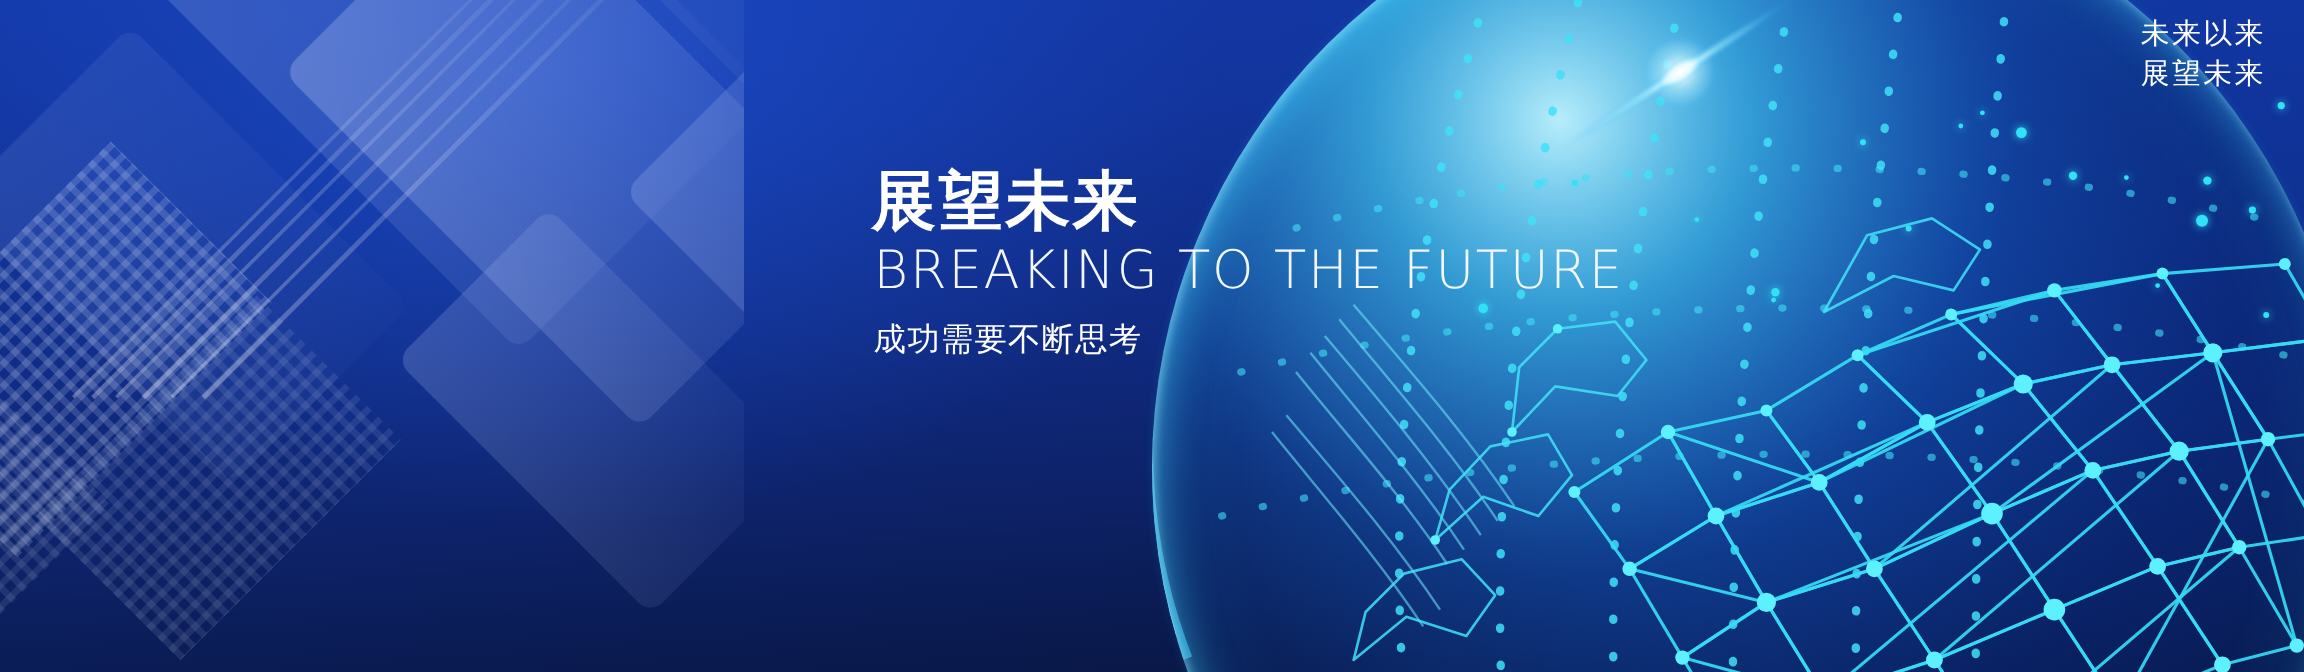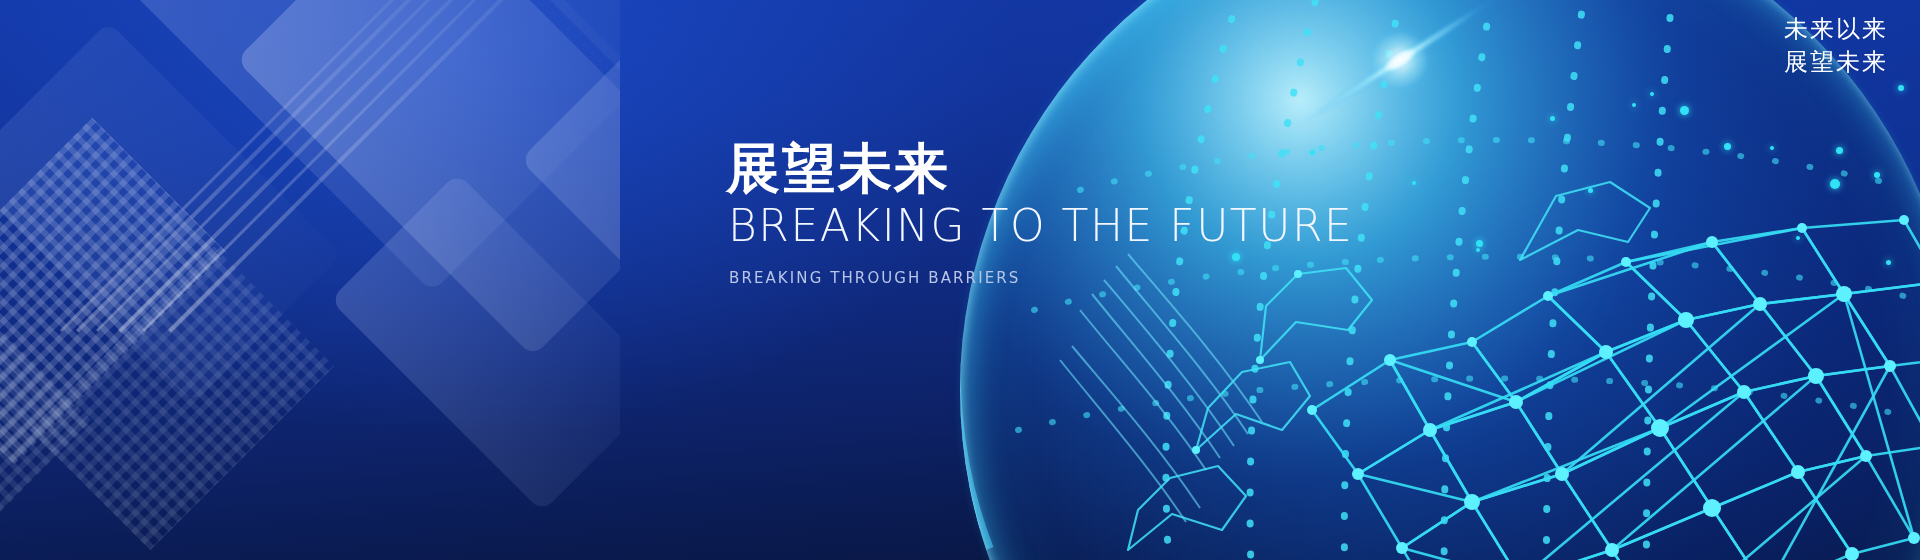--- a/index.html
+++ b/index.html
@@ -352,23 +352,23 @@
     <div class="particle" style="left:1650px;top:92px;width:4px;height:4px;"></div>
     <div class="particle" style="left:1898px;top:85px;width:6px;height:6px;"></div>
     <div class="particle" style="left:1476px;top:248px;width:4px;height:4px;"></div>
     <div class="particle" style="left:1796px;top:236px;width:4px;height:4px;"></div>
   </div>
 
   <div class="copy">
     <h1 class="title">展望未来</h1>
     <div class="subtitle-en">BREAKING TO THE FUTURE</div>
     <div class="desc">
+      <div>成功需要不断思考</div>
     </div>
     <div class="desc-en">
-      <div>BREAKING THROUGH BARRIERS</div>
     </div>
   </div>
 
   <div class="corner-tag">
     <div>未来以来</div>
     <div>展望未来</div>
   </div>
 
 </div>
 

